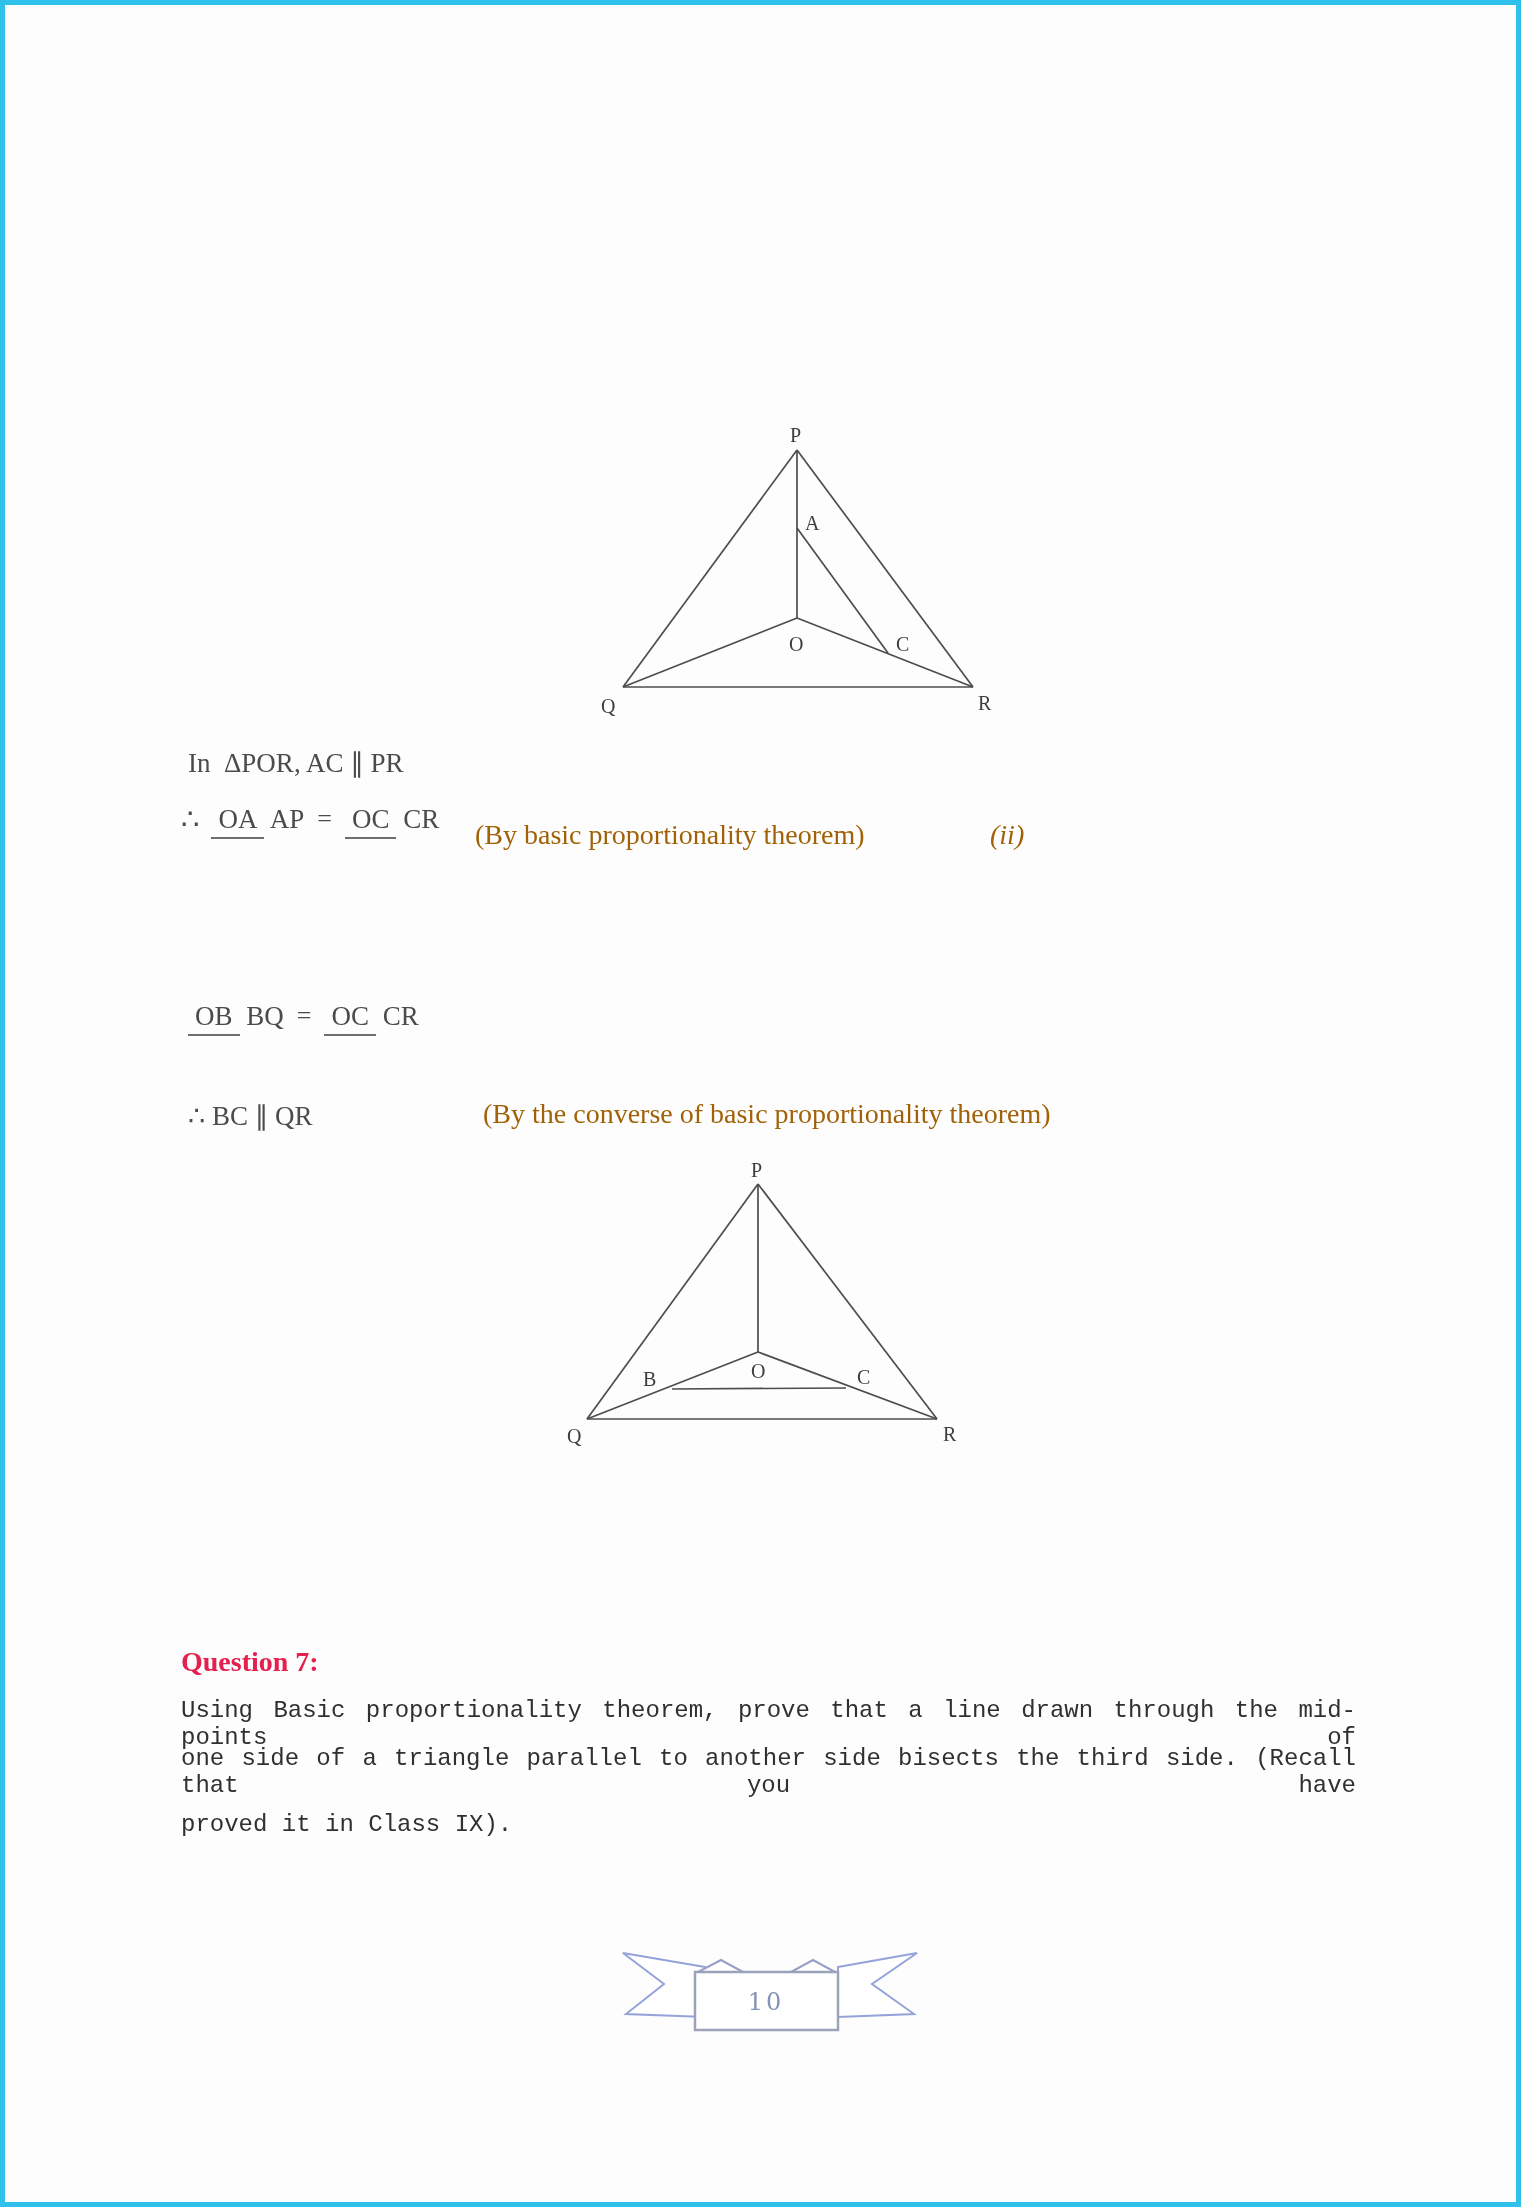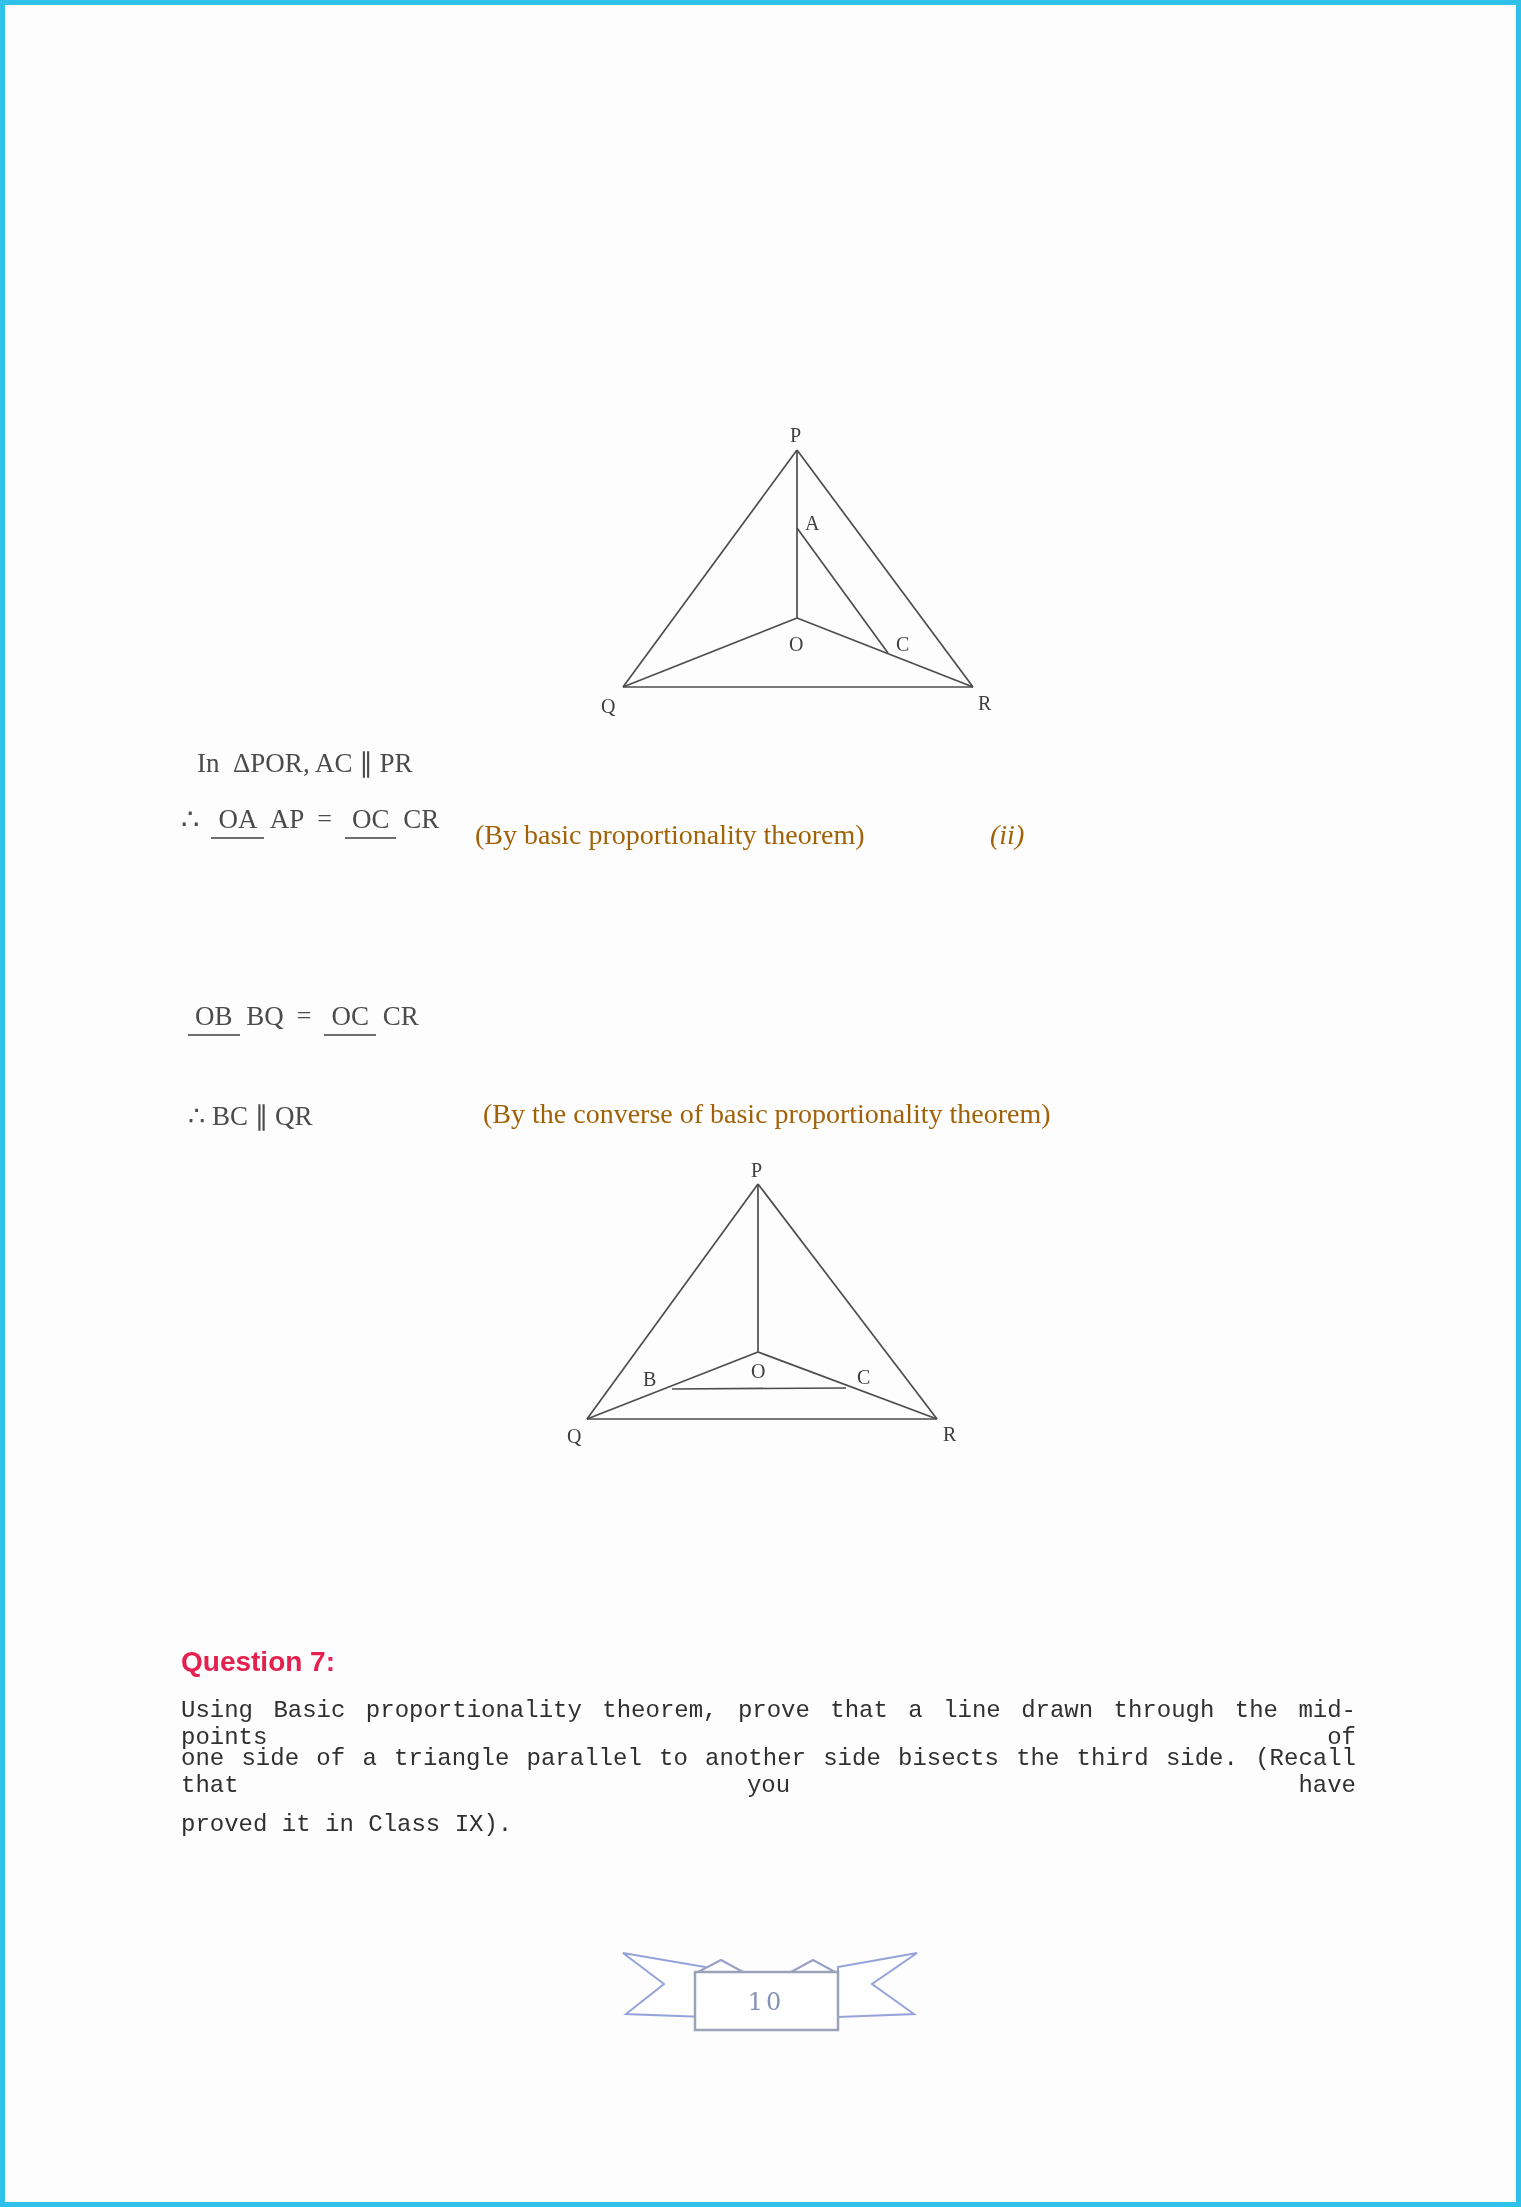--- a/index.html
+++ b/index.html
@@ -12,21 +12,21 @@
   .math-line { position:absolute; color:#4b4b4b; font-size:27px; white-space:pre; }
   .eq-row { position:absolute; display:flex; align-items:center; color:#4b4b4b; }
   .therefore { font-size:29px; margin-right:12px; color:#4b4b4b; }
   .frac { display:inline-block; text-align:center; font-size:27px; color:#4b4b4b; }
   .frac .num { padding:0 7px 3px; border-bottom:2px solid #6e6e6e; line-height:32px; }
   .frac .den { padding-top:4px; line-height:32px; }
   .eq-sign { margin:0 13px; font-size:26px; }
   .reason { position:absolute; color:#a16207; font-size:28px; white-space:pre; }
   .marker { font-style:italic; }
   
-  .q-heading { position:absolute; font-family:Liberation Sans, sans-serif; font-weight:bold; font-size:28px; color:#e4204e; }
+  .q-heading { position:absolute; font-family:Liberation Serif, serif; font-weight:bold; font-size:28px; color:#e4204e; }
   .q-line { position:absolute; left:176px; width:1175px; font-family:Liberation Mono, monospace;
             font-size:24px; color:#303030; text-align:justify; text-align-last:justify; }
   .q-line.last { text-align-last:left; }
   
   svg.diagram { position:absolute; overflow:visible; }
   svg.diagram line { stroke:#4d4d4d; stroke-width:1.7; }
   svg.diagram text { font-family:"Liberation Serif", serif; font-size:20px; fill:#3e3e3e; }
   
   svg.ribbon { position:absolute; overflow:visible; }
   svg.ribbon .wing { fill:#ffffff; stroke:#95a3da; stroke-width:2; }
@@ -48,21 +48,21 @@
     <line x1="232" y1="213" x2="408" y2="282"></line>
     <line x1="232" y1="123" x2="323" y2="248"></line>
     <text x="225" y="37">P</text>
     <text x="240" y="125">A</text>
     <text x="224" y="246">O</text>
     <text x="331" y="246">C</text>
     <text x="36" y="308">Q</text>
     <text x="413" y="305">R</text>
   </svg>
 
-  <div class="math-line" style="left:183px; top:742px;margin-left:9px;">In  ΔPOR, AC ∥ PR</div>
+  <div class="math-line" style="left:183px; top:742px;">In  ΔPOR, AC ∥ PR</div>
 
   <div class="eq-row" style="left:176px; top:797px;">
     <span class="therefore">∴</span>
     <span class="frac">
       <span class="num">OA</span>
       <span class="den">AP</span>
     </span>
     <span class="eq-sign">=</span>
     <span class="frac">
       <span class="num">OC</span>

